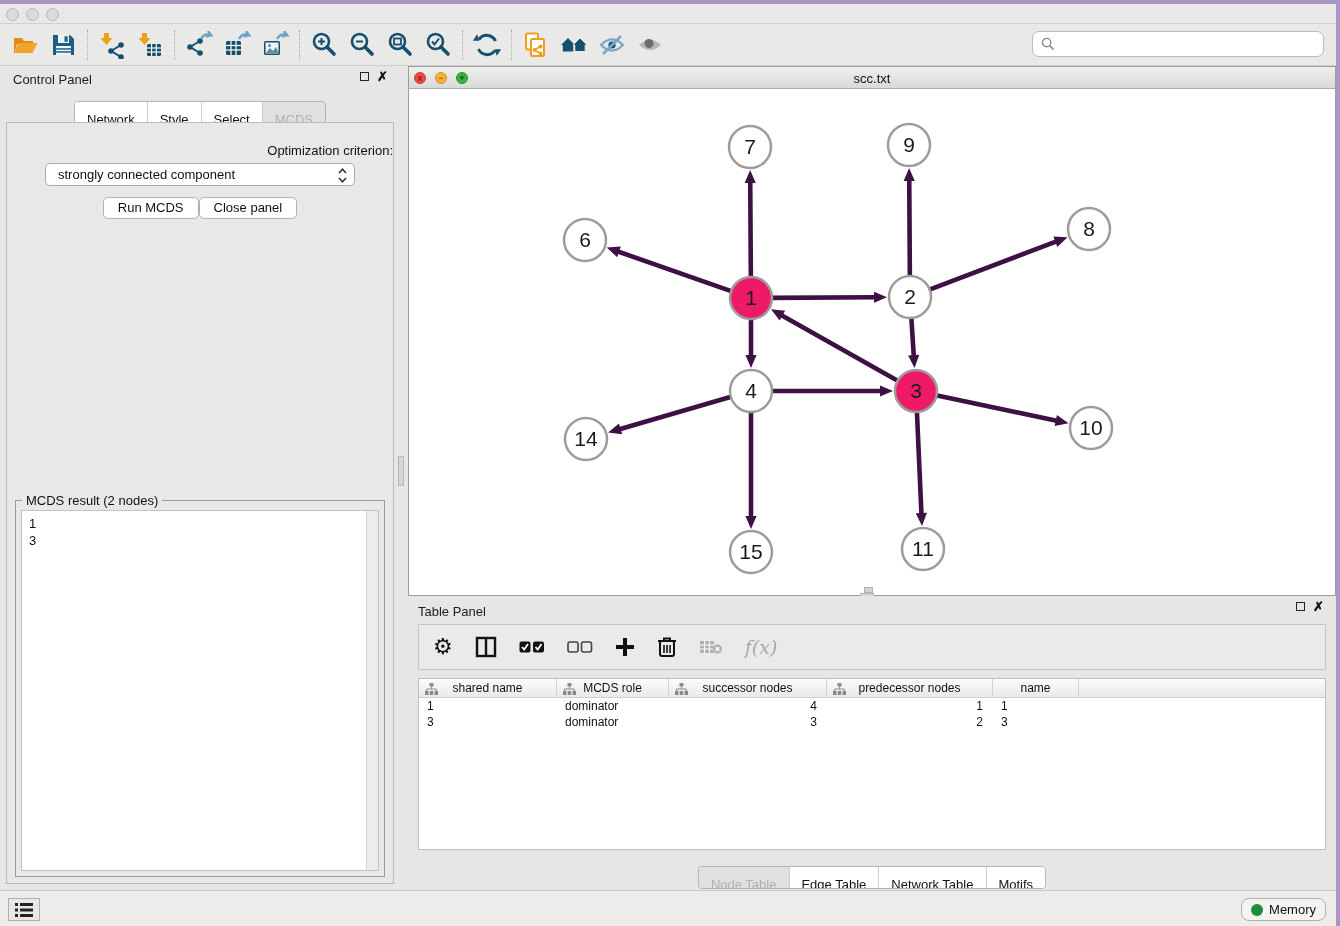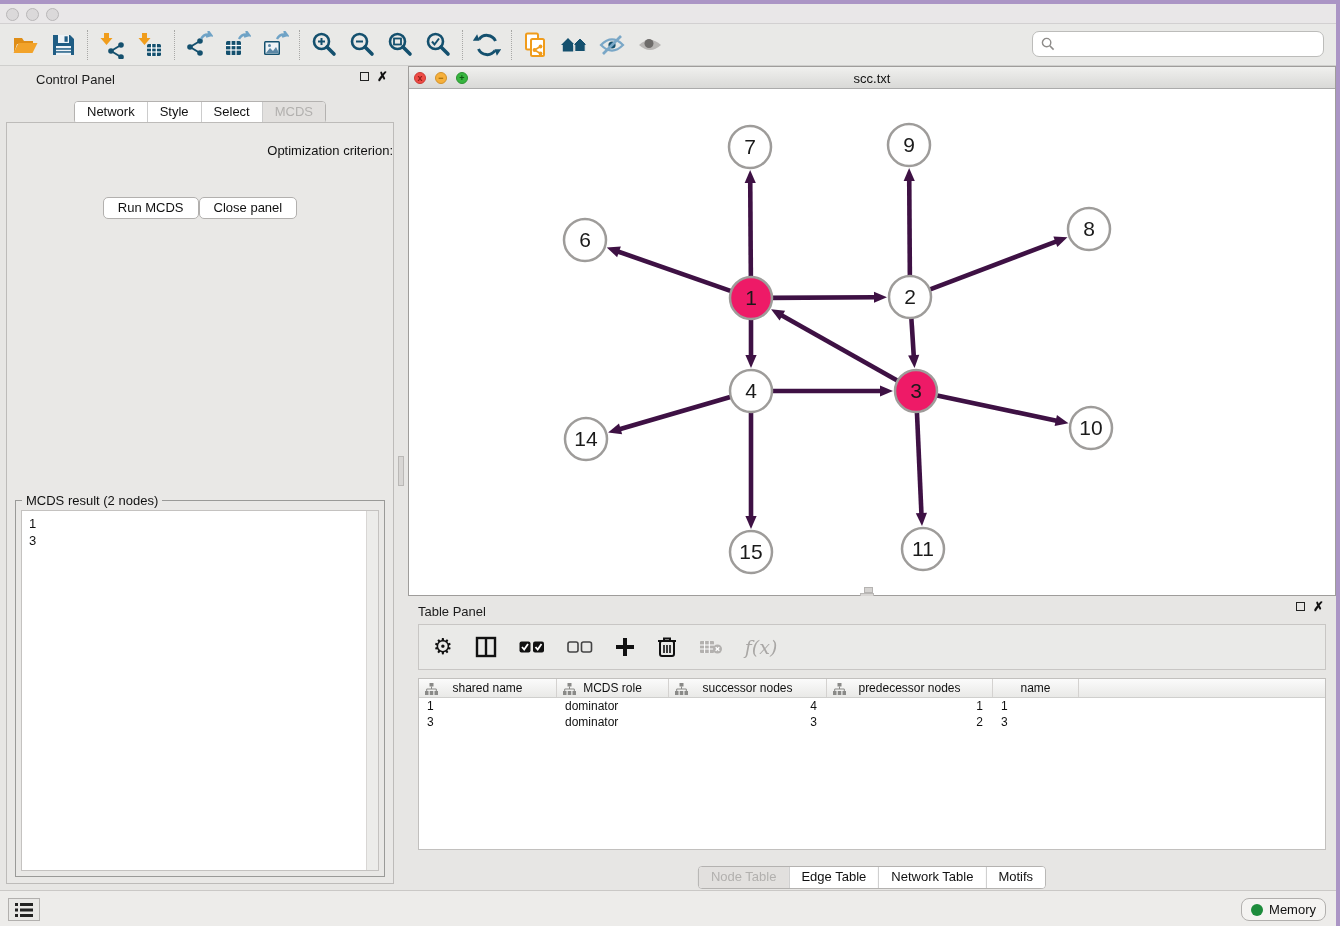--- a/index.html
+++ b/index.html
@@ -16,28 +16,28 @@
   
   .toolbar { position:absolute; left:0; top:20px; width:100%; height:42px; background:#e9e9e7; border-bottom:1px solid #cfcfcd; display:flex; align-items:center; padding-left:6px; }
   .tbtn { width:38px; height:34px; display:flex; align-items:center; justify-content:center; }
   .tbtn svg { width:28px; height:28px; }
   .tsep { width:1px; height:30px; margin:0 5px; border-left:1px dotted #a8a8a6; }
   .searchbox { position:absolute; right:12px; top:7px; width:292px; height:26px; background:#fff; border:1px solid #bcbcba; border-radius:7px; display:flex; align-items:center; padding-left:8px; }
   .searchbox svg { width:14px; height:14px; }
 
   
   .control-panel { position:absolute; left:0; top:62px; width:400px; height:818px; background:#e7e6e4; }
-  .panel-head { position:relative; height:26px;margin-left:23px; }
+  .panel-head { position:relative; height:26px; }
   .panel-head .ptitle { position:absolute; left:13px; top:6px; font-size:13px; color:#1c1c1c; }
   .winbtns { position:absolute; right:12px; top:6px; display:flex; gap:8px; align-items:center; }
   .float-ico { width:9px; height:9px; border:1.5px solid #222; display:inline-block; }
   .close-ico { font-size:13px; font-weight:bold; color:#111; line-height:9px; }
 
   .tabgroup { display:flex; border:1px solid #b4b2b0; border-radius:4px; overflow:hidden; background:#fff; }
-  .tab { height:21px; line-height:20px; font-size:13px; text-align:center; background:#fff; color:#111; border-left:1px solid #ccc; padding:0 12px; }
+  .tab { height:21px; line-height:20px; font-size:13px; text-align:center; background:#fff; color:#111; border-left:1px solid #ccc; padding:8px 12px; }
   .tab:first-child { border-left:none; }
   .tab.active { background:#e2e0de; color:#b2b0ae; }
   .ctl-tabs { position:absolute; left:50%; transform:translateX(-50%); top:35px; }
 
   .ctl-content { position:absolute; left:6px; top:56px; width:388px; height:762px; background:#e9e8e6; border:1px solid #bdbbb9; }
   .opt-label { margin-top:20px; text-align:right; font-size:13px; color:#111; }
   .dropdown { position:absolute; left:38px; top:40px; width:310px; height:23px; background:#fff; border:1px solid #ababa9; border-radius:5px; font-size:13px; line-height:21px; padding-left:12px; color:#111; }
   .dropdown .stepper { position:absolute; right:7px; top:4px; }
   .btnrow { position:absolute; left:0; width:100%; top:74px; display:flex; justify-content:center; }
   .pushbtn { height:22px; background:#fff; border:1px solid #b2b0ae; border-radius:5px; font-size:13px; padding:0 14px; color:#111; line-height:20px; }
@@ -267,20 +267,29 @@
       </span>
     </div>
     <div class="tabgroup ctl-tabs" id="control-tabs">
         <div class="tab">Network</div>
         <div class="tab">Style</div>
         <div class="tab">Select</div>
         <div class="tab active">MCDS</div>
       </div>
     <div class="ctl-content">
       <div class="opt-label">Optimization criterion:</div>
+      <div class="dropdown">
+        <span>strongly connected component</span>
+        <span class="stepper">
+          <svg width="9" height="15" viewBox="0 0 9 15">
+              <path d="M1 5 L4.5 1.2 L8 5" fill="none" stroke="#333" stroke-width="1.6"></path>
+              <path d="M1 10 L4.5 13.8 L8 10" fill="none" stroke="#333" stroke-width="1.6"></path>
+            </svg>
+        </span>
+      </div>
       <div class="btnrow">
         <button class="pushbtn">Run MCDS</button>
         <button class="pushbtn">Close panel</button>
       </div>
       <div class="result-group">
         <span class="result-legend">MCDS result (2 nodes)</span>
         <div class="result-box">
           <div class="result-text" id="result-text">1
 3</div>
           <div class="result-scroll"></div>

